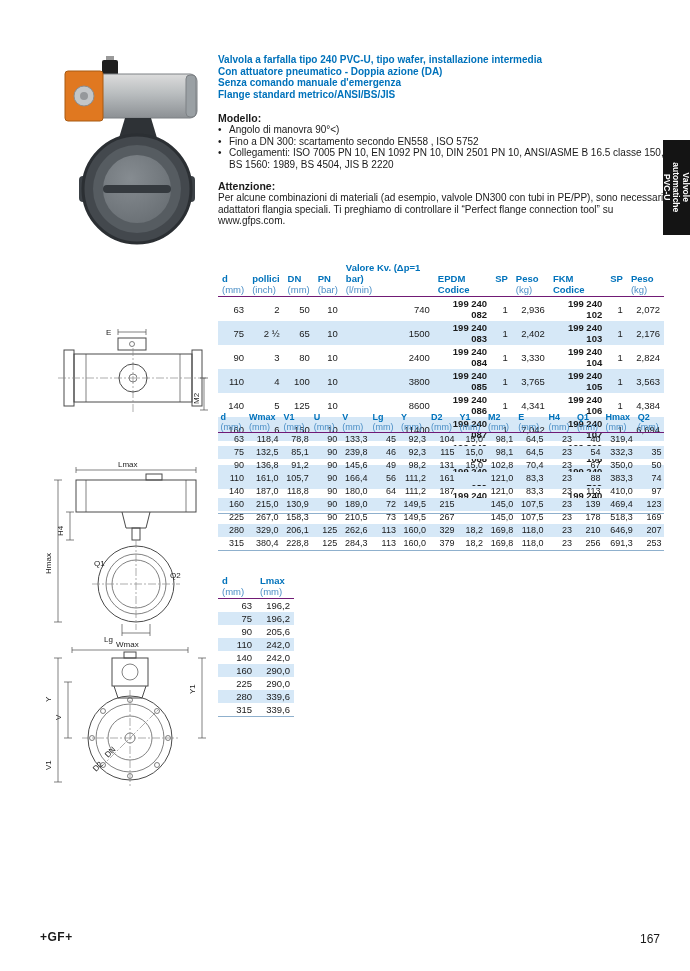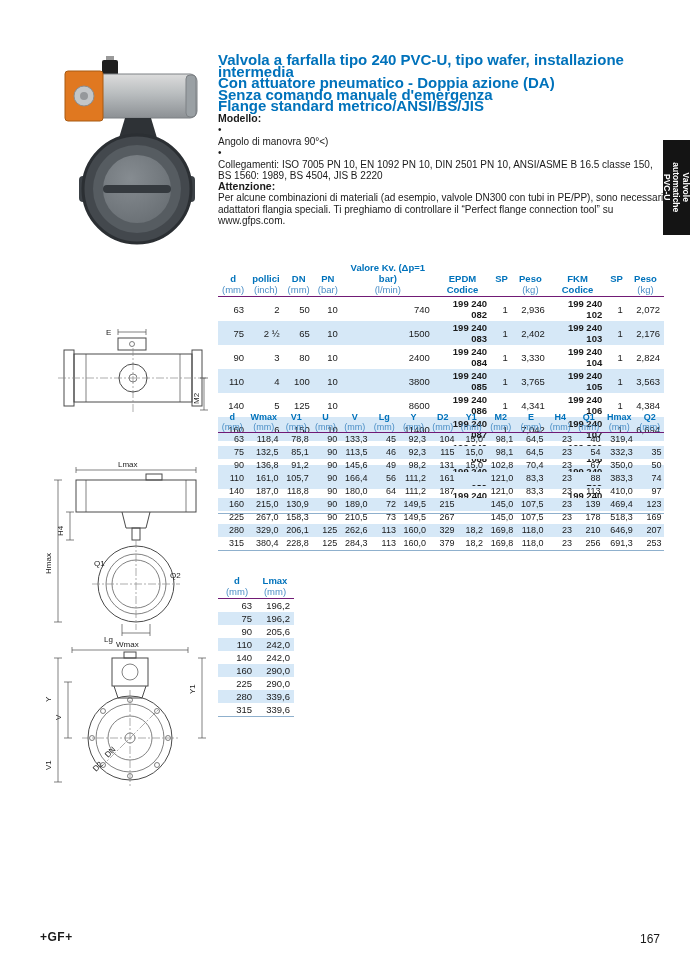--- a/index.html
+++ b/index.html
@@ -3,39 +3,39 @@
 <meta charset="utf-8">
 <style>
   html,body{margin:0;padding:0;background:#e9e9e9;}
   .page{position:relative;width:690px;height:971px;background:#ffffff;margin:0 auto;
         font-family:"Liberation Sans",sans-serif;color:#1a1a1a;overflow:hidden;}
   svg{overflow:visible;}
   svg text{font-family:"Liberation Sans",sans-serif;}
 
   
   .title-block{position:absolute;left:218px;top:54px;width:440px;}
-  .title-line{color:#0072bb;font-weight:bold;font-size:15px;line-height:11.5px;}
+  .title-line{color:#0072bb;font-weight:bold;font-size:10px;line-height:11.5px;}
   .section-label{position:absolute;left:218px;font-weight:bold;font-size:10.5px;}
   .modello{top:112px;}
   .attenzione{top:180px;}
   .bullets{position:absolute;left:218px;top:124px;width:447px;}
-  .bullet{display:flex;font-size:10px;line-height:11.5px;flex-direction:column;}
+  .bullet{display:flex;font-size:10px;line-height:11.5px;}
   .bullet .dot{width:11px;flex:0 0 11px;}
   .bullet .dot::before{content:"•";}
   .warning-text{position:absolute;left:218px;top:192px;width:447px;font-size:10px;line-height:11.5px;}
 
   
   .side-tab{position:absolute;right:0;top:140px;width:27px;height:95px;background:#141414;
             display:flex;align-items:center;justify-content:center;}
   .side-tab .tab-text{transform:rotate(90deg);white-space:nowrap;color:#fff;font-weight:bold;
             font-size:8.5px;line-height:9.5px;text-align:center;width:86px;}
 
   
   table.data{border-collapse:collapse;position:absolute;}
-  table.data th{color:#0072bb;text-align:center;font-weight:bold;padding:0 4px;vertical-align:bottom;}
+  table.data th{color:#0072bb;text-align:left;font-weight:bold;padding:0 4px;vertical-align:bottom;}
   table.data th.unit{color:#4a8ec6;font-weight:normal;font-size:8px;}
   table.data th.hdr2{color:#0072bb;font-weight:bold;}
   table.data thead tr.units-row th{border-bottom:1px solid #701a75;padding-bottom:1px;}
   table.data td{text-align:right;padding:1px 4px;line-height:11px;}
   table.data tbody tr.shaded{background:#d6e8f7;}
   table.data tbody tr:last-child td{border-bottom:1px solid #8fb0cd;}
   #table-kv{left:218px;top:262px;width:446px;font-size:9.5px;}
   #table-kv th{font-size:9.5px;}
   #table-kv td:nth-child(6),#table-kv td:nth-child(9){font-weight:bold;}
   #table-dim{left:218px;top:412px;width:446px;font-size:9px;}
@@ -104,20 +104,24 @@
 
   <div class="section-label modello">Modello:</div>
 
   <div class="bullets">
     <div class="bullet">
       <span class="dot"></span>
       <span>Angolo di manovra 90°&lt;)</span>
     </div>
     <div class="bullet">
       <span class="dot"></span>
+      <span>Fino a DN 300: scartamento secondo EN558 , ISO 5752</span>
+    </div>
+    <div class="bullet">
+      <span class="dot"></span>
       <span>Collegamenti: ISO 7005 PN 10, EN 1092 PN 10, DIN 2501 PN 10, ANSI/ASME B 16.5 classe 150, BS 1560: 1989, BS 4504, JIS B 2220</span>
     </div>
   </div>
 
   <div class="section-label attenzione">Attenzione:</div>
   <div class="warning-text">Per alcune combinazioni di materiali (ad esempio, valvole DN300 con tubi in PE/PP), sono necessari adattatori flangia speciali. Ti preghiamo di controllare il “Perfect flange connection tool” su www.gfps.com.</div>
 
   <div class="side-tab">
     <div class="tab-text">
       <div>Valvole</div>
@@ -328,21 +332,21 @@
           <td>23</td>
           <td>40</td>
           <td>319,4</td>
           <td></td>
         </tr>
         <tr class="shaded">
           <td>75</td>
           <td>132,5</td>
           <td>85,1</td>
           <td>90</td>
-          <td>113,5</td>
+          <td>239,8</td>
           <td>46</td>
           <td>92,3</td>
           <td>115</td>
           <td>15,0</td>
           <td>98,1</td>
           <td>64,5</td>
           <td>23</td>
           <td>54</td>
           <td>332,3</td>
           <td>35</td>

